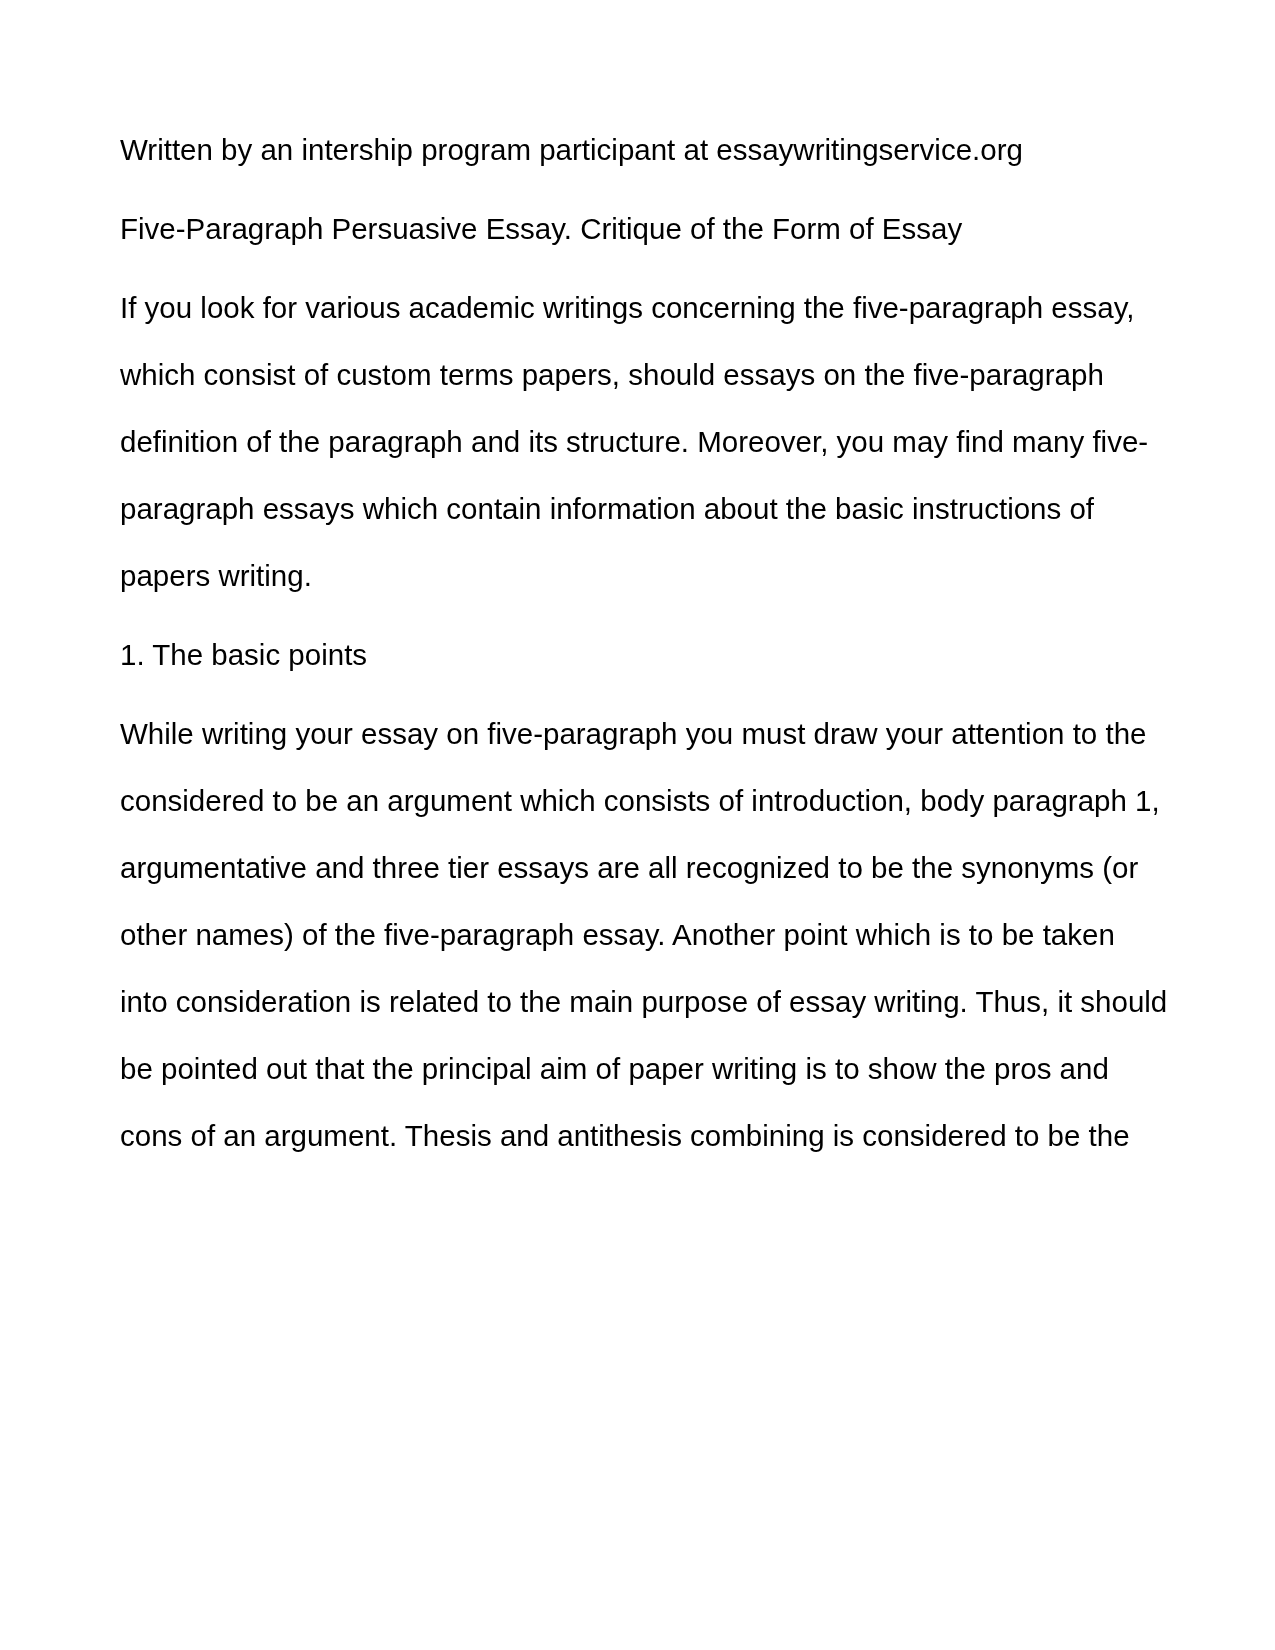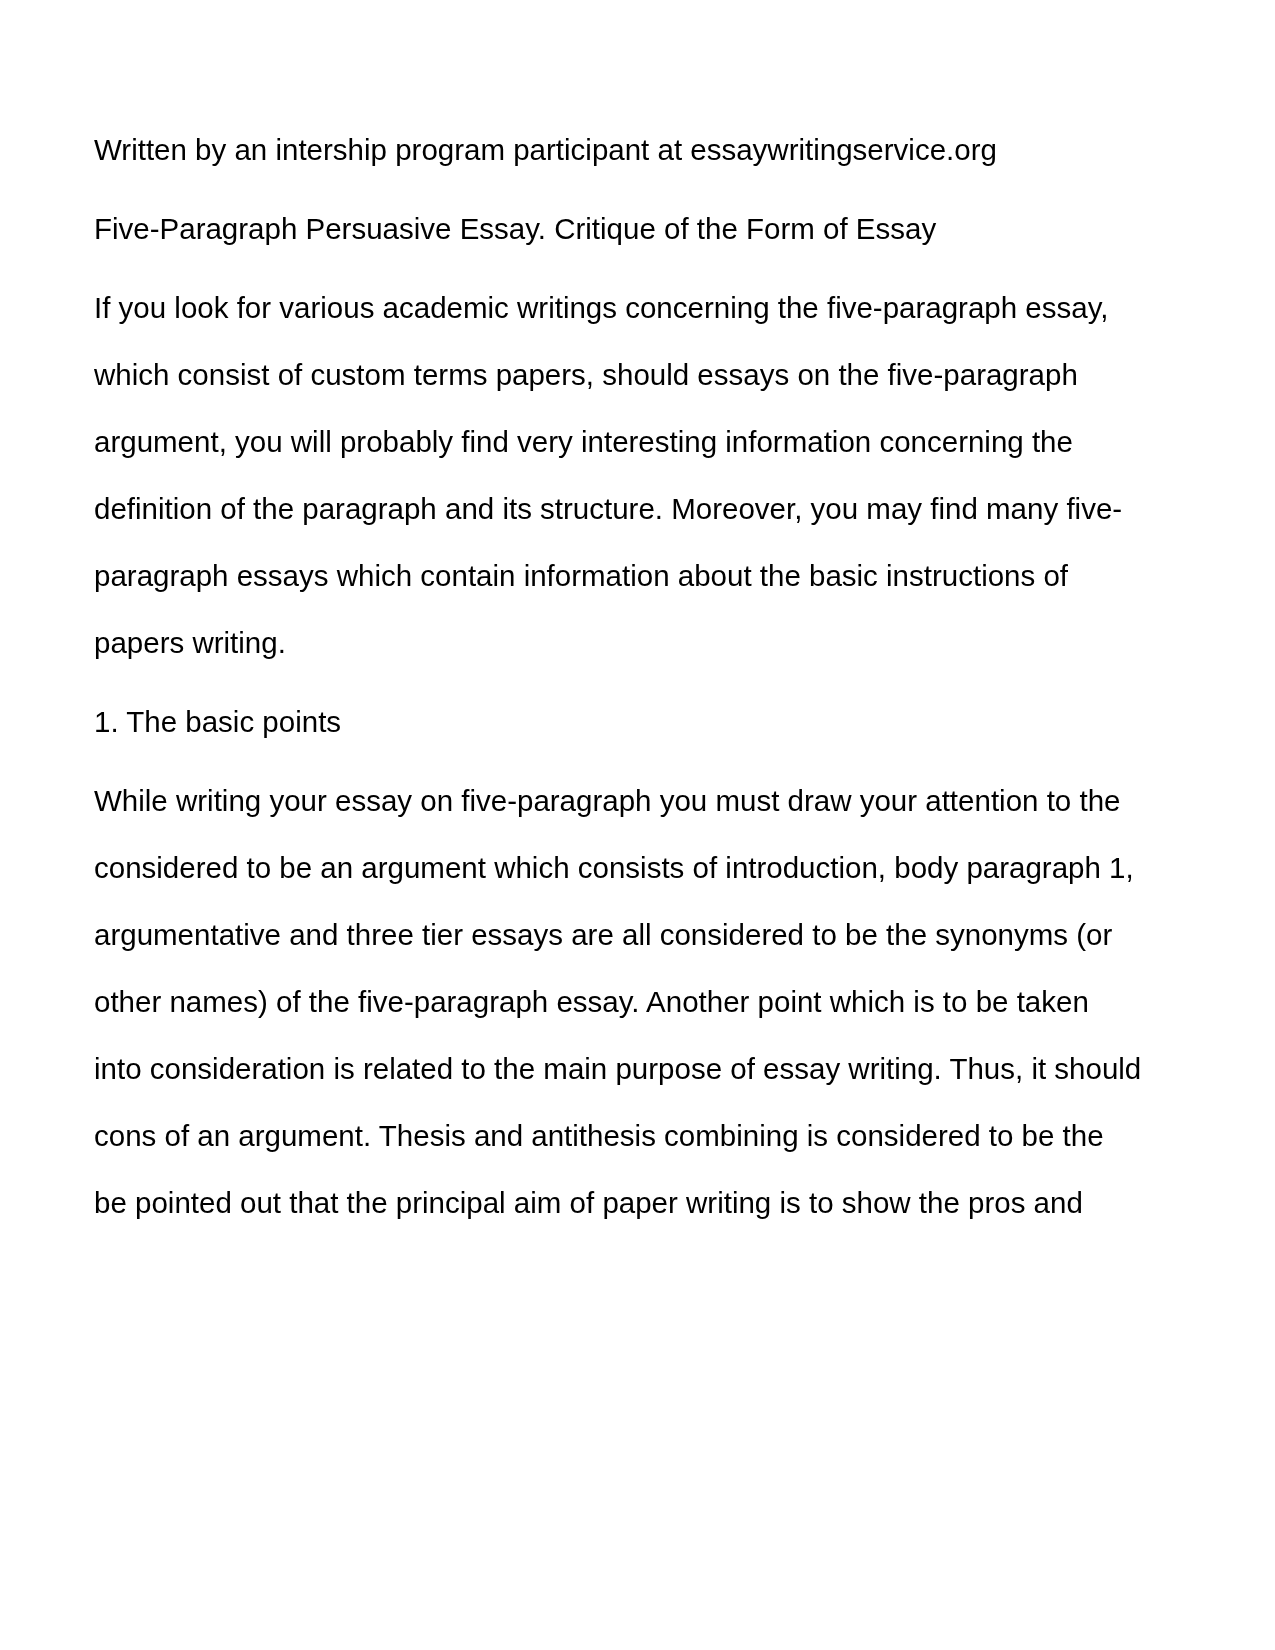--- a/index.html
+++ b/index.html
@@ -9,21 +9,21 @@
   }
   body {
     width: 1275px;
     height: 1650px;
     overflow: hidden;
   }
   .page {
     box-sizing: border-box;
     width: 1275px;
     height: 1650px;
-    padding: 116px 100px 0 94px;
+    padding: 116px 100px 0 120px;
     background: #ffffff;
     color: #000000;
     font-family: "Liberation Sans", sans-serif;
     font-size: 29.5px;
     font-weight: 400;
   }
   .block {
     margin: 0 0 12px 0;
     padding: 0;
   }
@@ -41,32 +41,31 @@
       <span class="line">Written by an intership program participant at essaywritingservice.org</span>
     </p>
 
   <p class="block">
       <span class="line">Five-Paragraph Persuasive Essay. Critique of the Form of Essay</span>
     </p>
 
   <p class="block">
       <span class="line">If you look for various academic writings concerning the five-paragraph essay,</span>
       <span class="line">which consist of custom terms papers, should essays on the five-paragraph</span>
-      <span class="line">argument, you will probably find very interesting information concerning the</span>
       <span class="line">definition of the paragraph and its structure. Moreover, you may find many five-</span>
       <span class="line">paragraph essays which contain information about the basic instructions of</span>
       <span class="line">papers writing.</span>
     </p>
 
   <p class="block">
       <span class="line">1. The basic points</span>
     </p>
 
   <p class="block">
       <span class="line">While writing your essay on five-paragraph you must draw your attention to the</span>
       <span class="line">considered to be an argument which consists of introduction, body paragraph 1,</span>
-      <span class="line">argumentative and three tier essays are all considered to be the synonyms (or</span>
+      <span class="line">argumentative and three tier essays are all recognized to be the synonyms (or</span>
       <span class="line">other names) of the five-paragraph essay. Another point which is to be taken</span>
       <span class="line">into consideration is related to the main purpose of essay writing. Thus, it should</span>
+      <span class="line">be pointed out that the principal aim of paper writing is to show the pros and</span>
       <span class="line">cons of an argument. Thesis and antithesis combining is considered to be the</span>
-      <span class="line">be pointed out that the principal aim of paper writing is to show the pros and</span>
     </p>
 </div>
 
 </body></html>

